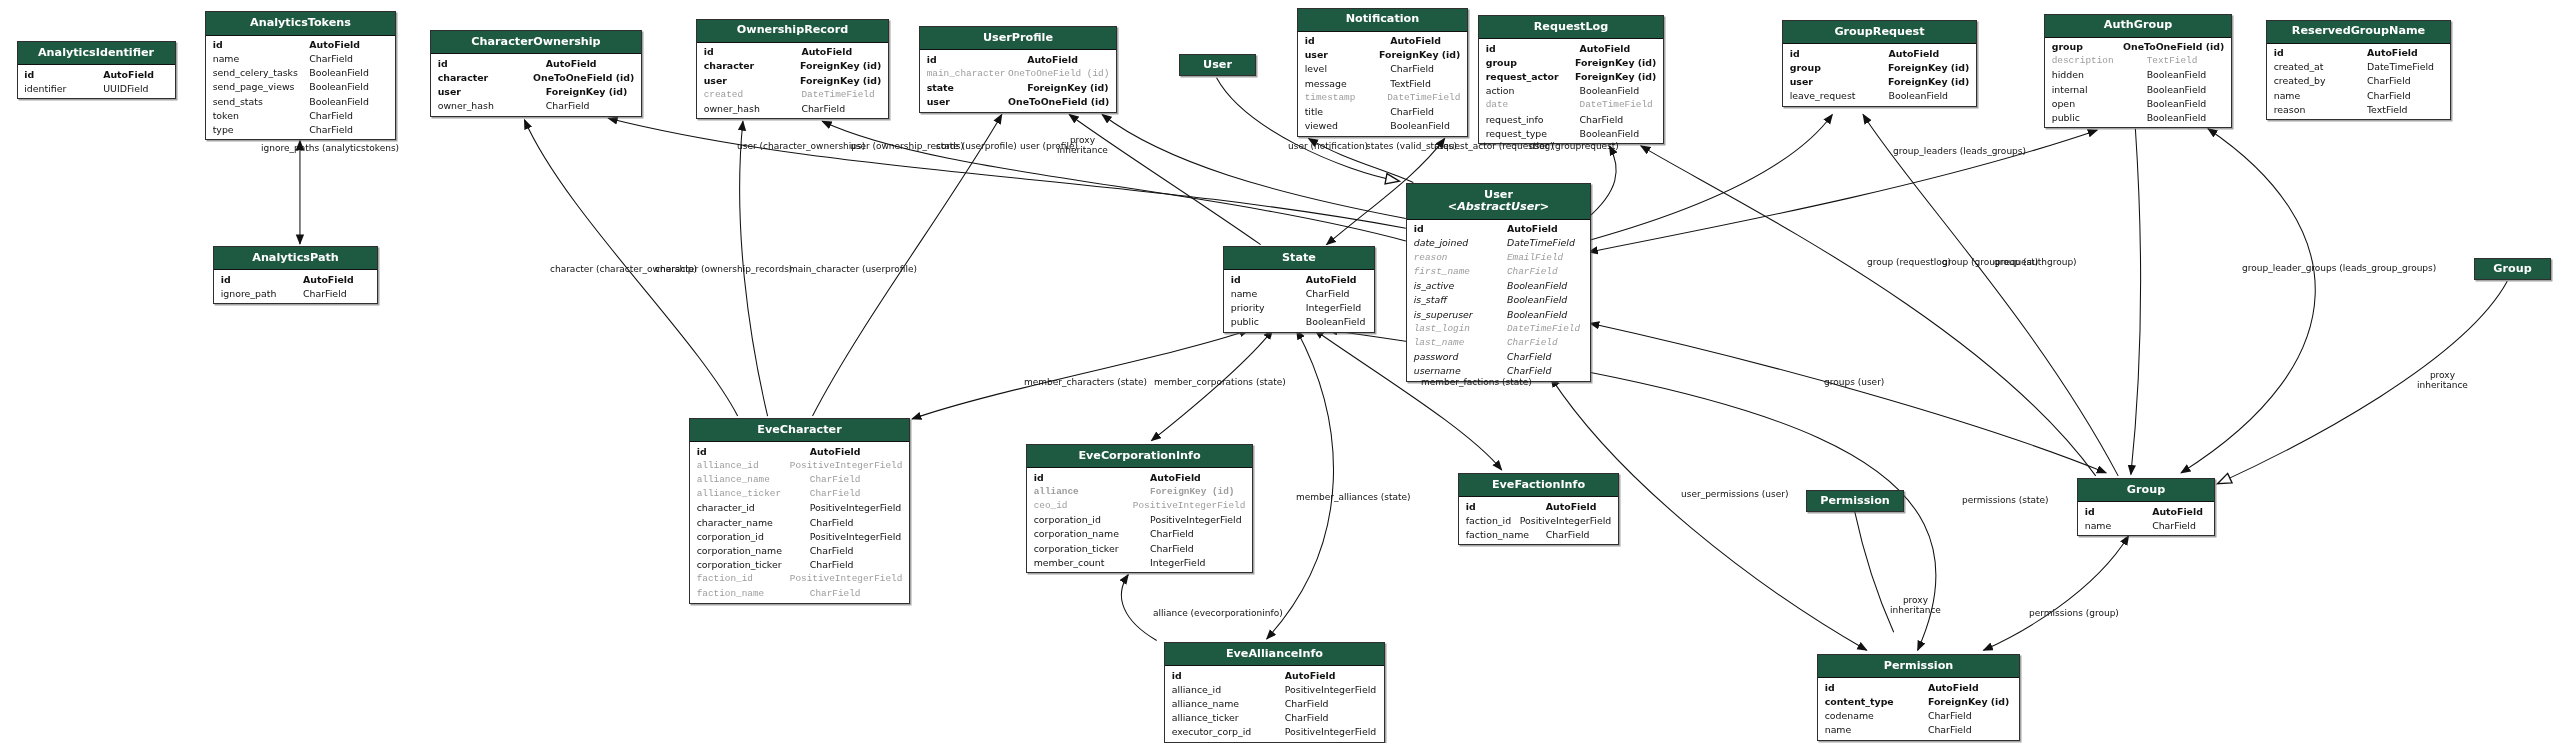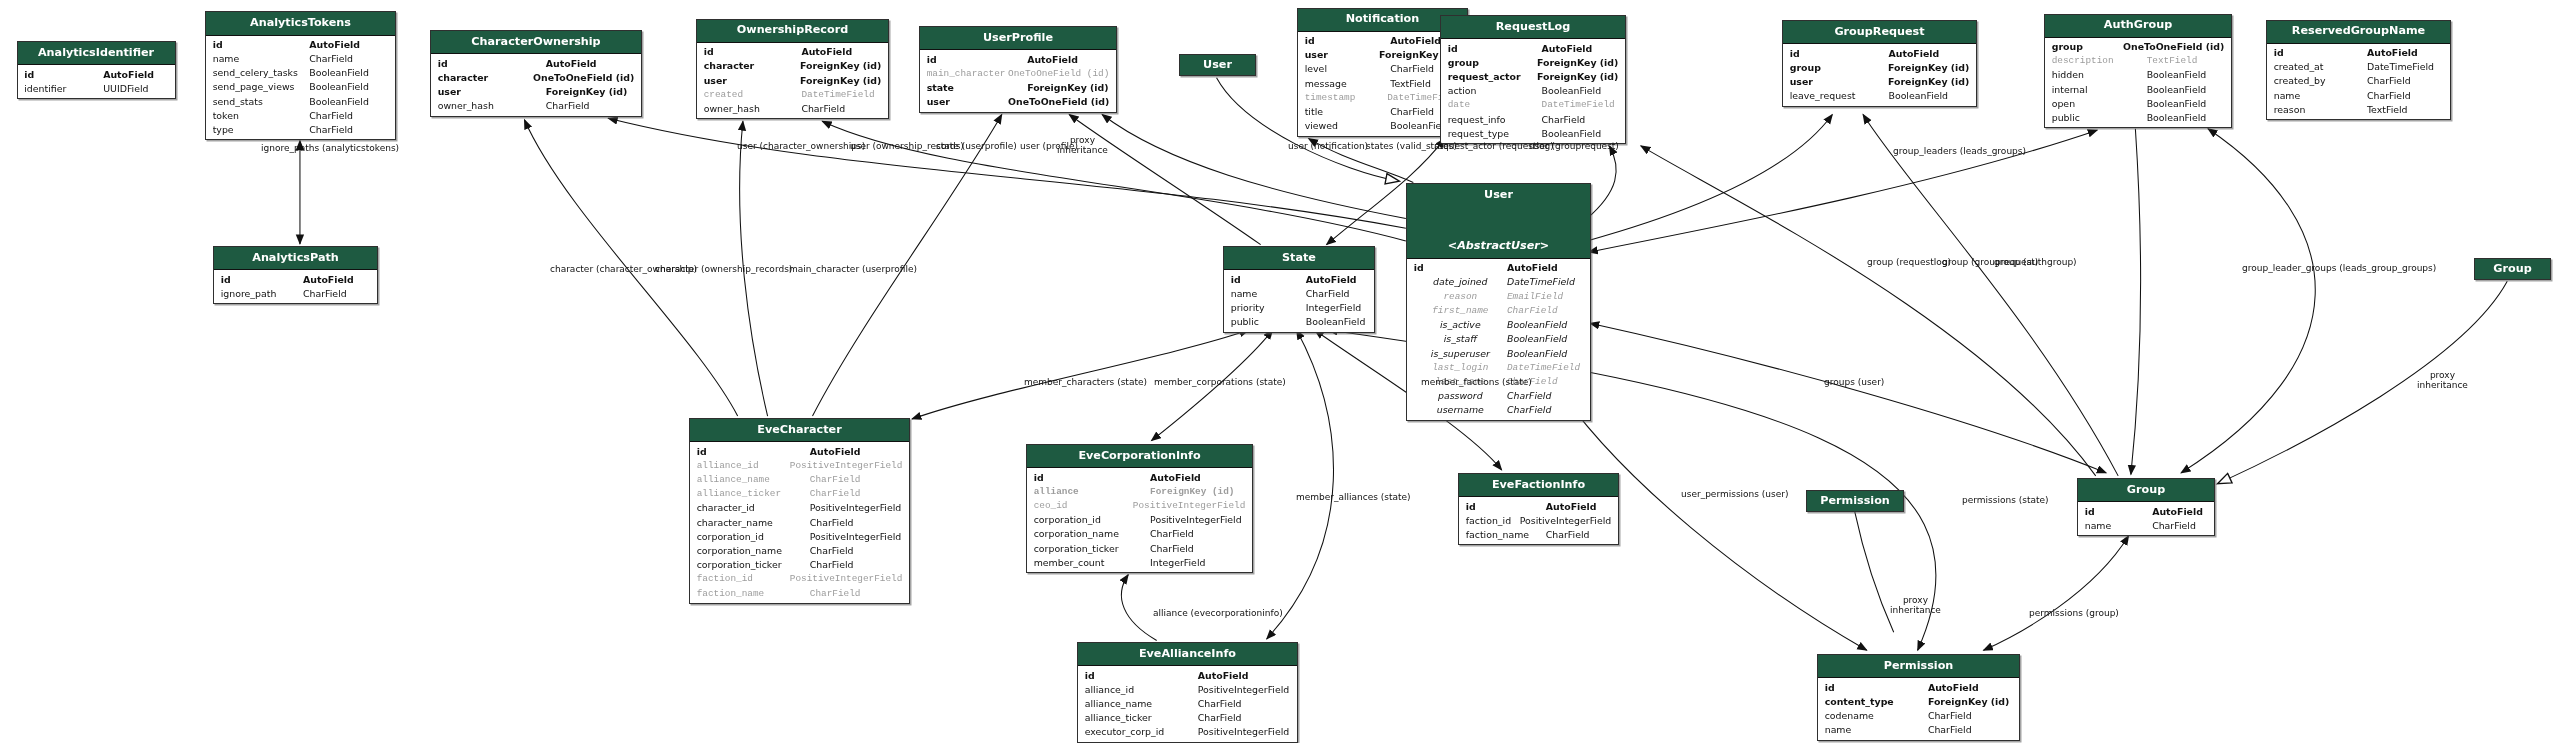--- a/index.html
+++ b/index.html
@@ -3,28 +3,28 @@
 <meta charset="utf-8">
 <style>
   html,body{margin:0;padding:0;background:#fff;}
   #canvas{position:relative;width:2576px;height:743px;background:#ffffff;
           font-family:"DejaVu Sans","Liberation Sans",sans-serif;overflow:hidden;}
   svg.edges{position:absolute;left:0;top:0;width:2576px;height:743px;}
   .tbl{position:absolute;background:#fff;border:1.5px solid #2f2f2f;
        box-shadow:1.5px 1.5px 0 rgba(90,90,90,.55);font-size:9.4px;color:#111;}
   .hd{background:#1e5a41;color:#fff;font-weight:bold;font-size:11.2px;text-align:center;
       padding:4.5px 7.5px 5.2px 7.5px;border-bottom:1.5px solid #101010;line-height:12.7px;}
-  .hd .sub{font-style:italic;font-weight:bold;margin-top:39px;}
+  .hd .sub{font-style:italic;font-weight:bold;}
   .mini .hd{border-bottom:none;padding:3.7px 7.5px;}
   .fr{display:flex;line-height:14.2px;padding:0 6.7px;}
   .fn{width:55%;white-space:nowrap;}
   .ft{white-space:nowrap;}
   .b{font-weight:bold;}
   .g{color:#9c9c9c;font-family:Liberation Mono, monospace;}
-  .i{font-style:italic;text-align:center;}
+  .i{font-style:italic;}
   .tbl .pad{height:2.2px;}
   .el{position:absolute;font-size:9px;color:#111;white-space:pre-line;line-height:9.7px;text-align:right;}
   .el.c{text-align:center;}
 </style>
 </head>
 <body>
 
 <div id="canvas">
 
   <svg class="edges" viewBox="0 0 3441 993" xmlns="http://www.w3.org/2000/svg">
@@ -228,21 +228,21 @@
       <div class="fr">
         <span class="fn">title</span>
         <span class="ft">CharField</span>
       </div>
       <div class="fr">
         <span class="fn">viewed</span>
         <span class="ft">BooleanField</span>
       </div>
       <div class="pad"></div>
     </div>
-  <div class="tbl" style="left:1440px;top:15px;width:184px">
+  <div class="tbl" style="left:1478px;top:15px;width:184px">
       <div class="hd">
         <div>RequestLog</div>
       </div>
       <div class="pad"></div>
       <div class="fr b">
         <span class="fn">id</span>
         <span class="ft">AutoField</span>
       </div>
       <div class="fr b">
         <span class="fn">group</span>
@@ -564,21 +564,21 @@
       <div class="fr b">
         <span class="fn">id</span>
         <span class="ft">AutoField</span>
       </div>
       <div class="fr">
         <span class="fn">name</span>
         <span class="ft">CharField</span>
       </div>
       <div class="pad"></div>
     </div>
-  <div class="tbl" style="left:1077px;top:642px;width:219px">
+  <div class="tbl" style="left:1164px;top:642px;width:219px">
       <div class="hd">
         <div>EveAllianceInfo</div>
       </div>
       <div class="pad"></div>
       <div class="fr b">
         <span class="fn">id</span>
         <span class="ft">AutoField</span>
       </div>
       <div class="fr">
         <span class="fn">alliance_id</span>

